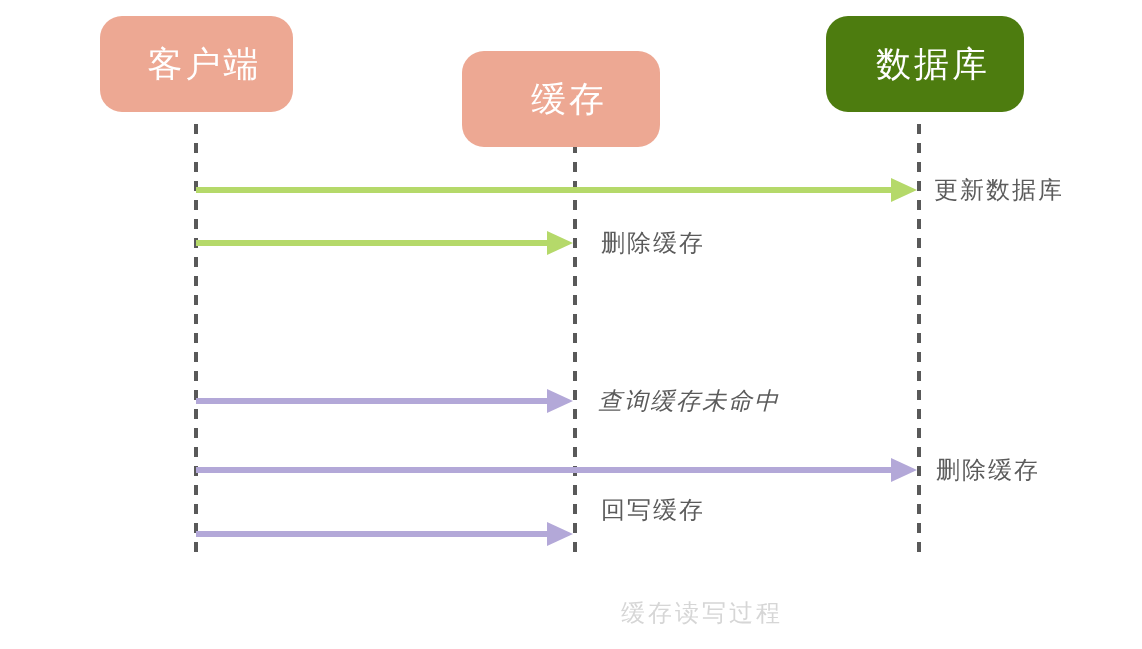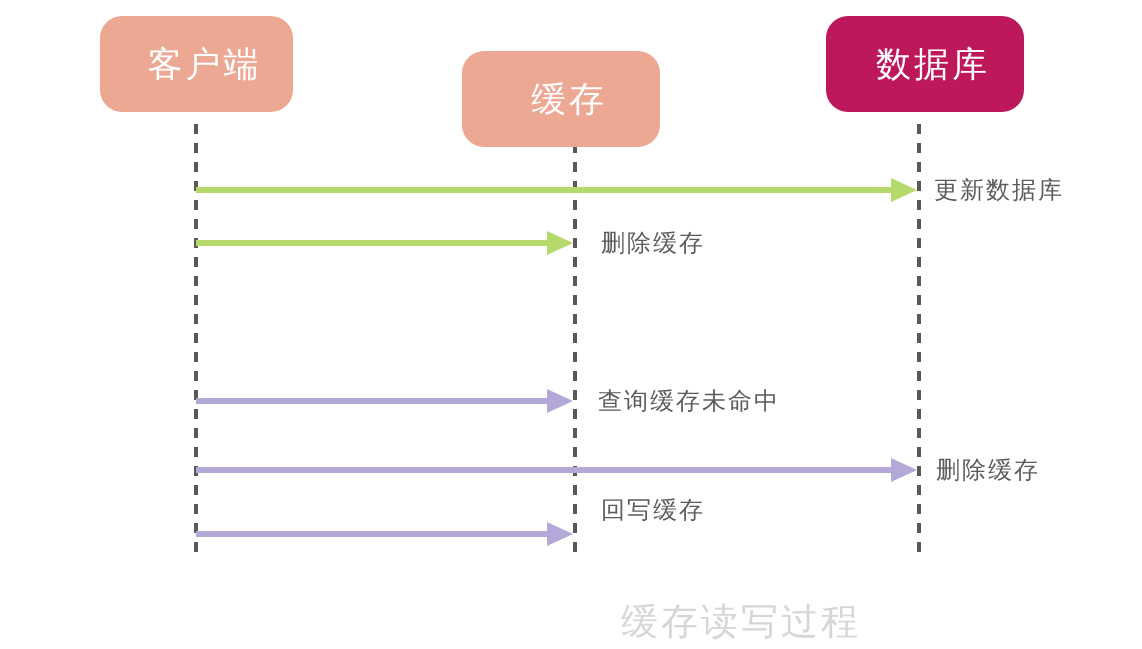--- a/index.html
+++ b/index.html
@@ -49,26 +49,26 @@
     font-size: 24px;
     letter-spacing: 2px;
     line-height: 1;
     white-space: nowrap;
     font-family: "DejaVu Sans", "Liberation Sans", sans-serif;
     user-select: none;
   }
   .caption {
     position: absolute;
     color: #d6d6d6;
-    font-size: 37px;
+    font-size: 24px;
     letter-spacing: 3px;
     line-height: 1;
     white-space: nowrap;
     text-align: center;
-    font-family: Liberation Sans, sans-serif;
+    font-family: Liberation Mono, monospace;
     user-select: none;
   }
 </style>
 </head>
 <body>
 
 <div id="canvas" style="background: rgb(255, 255, 255);">
 
   <svg class="diagram" viewBox="0 0 1142 649">
     <g id="lifelines">
@@ -99,25 +99,25 @@
         </g>
       </g>
   </svg>
 
   <div class="actor-box" id="actor-box-0" style="left: 100px; top: 16px; width: 193px; height: 96px; background: rgb(237, 168, 147);">
     <span class="actor-label" style="color: rgb(255, 255, 255);">客户端</span>
   </div>
   <div class="actor-box" id="actor-box-1" style="left: 462px; top: 16px; width: 198px; height: 96px; background: rgb(237, 168, 147); margin-top: 35px;">
     <span class="actor-label" style="color: rgb(255, 255, 255);">缓存</span>
   </div>
-  <div class="actor-box" id="actor-box-2" style="left: 826px; top: 16px; width: 198px; height: 96px; background: #be185d;">
+  <div class="actor-box" id="actor-box-2" style="left: 826px; top: 16px; width: 198px; height: 96px; background: #4d7c0f;">
     <span class="actor-label" style="color: rgb(255, 255, 255);">数据库</span>
   </div>
 
   <div class="msg-label" id="msg-label-0" style="left: 934px; top: 178px; color: rgb(91, 91, 91);">更新数据库</div>
   <div class="msg-label" id="msg-label-1" style="left: 601px; top: 231px; color: rgb(91, 91, 91); text-align: center;">删除缓存</div>
-  <div class="msg-label" id="msg-label-2" style="left: 598px; top: 389px; color: rgb(91, 91, 91);">查询缓存未命中</div>
+  <div class="msg-label" id="msg-label-2" style="left: 598px; top: 389px; color: rgb(91, 91, 91); font-style: italic;">查询缓存未命中</div>
   <div class="msg-label" id="msg-label-3" style="left: 936px; top: 458px; color: rgb(91, 91, 91);">删除缓存</div>
   <div class="msg-label" id="msg-label-4" style="left: 601px; top: 498px; color: rgb(91, 91, 91);">回写缓存</div>
 
   <div class="caption" id="diagram-caption" style="left: 621px; top: 603px; color: rgb(214, 214, 214);">缓存读写过程</div>
 
 </div>
 
 </body></html>

